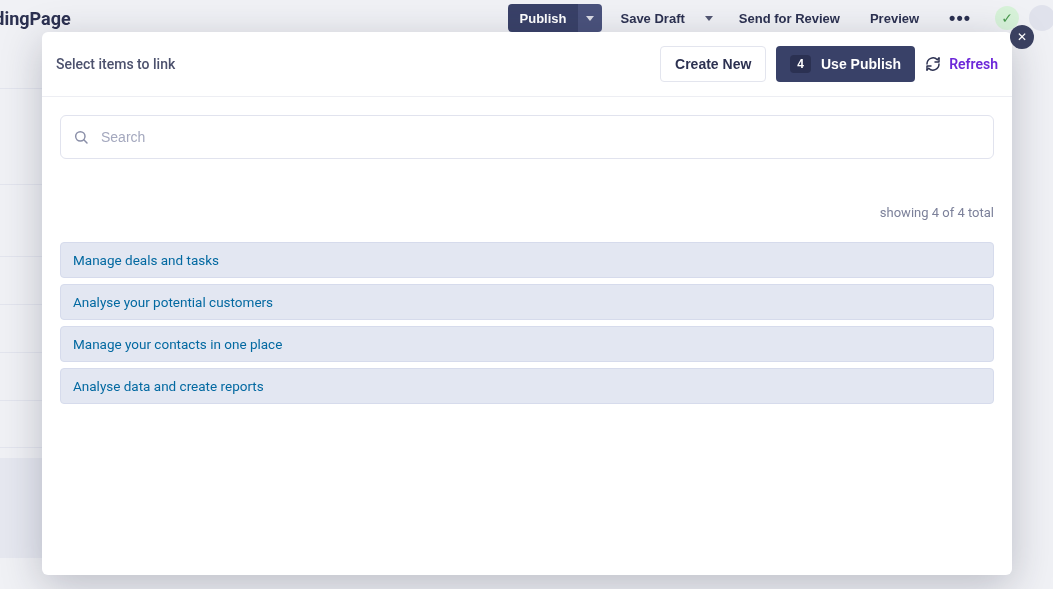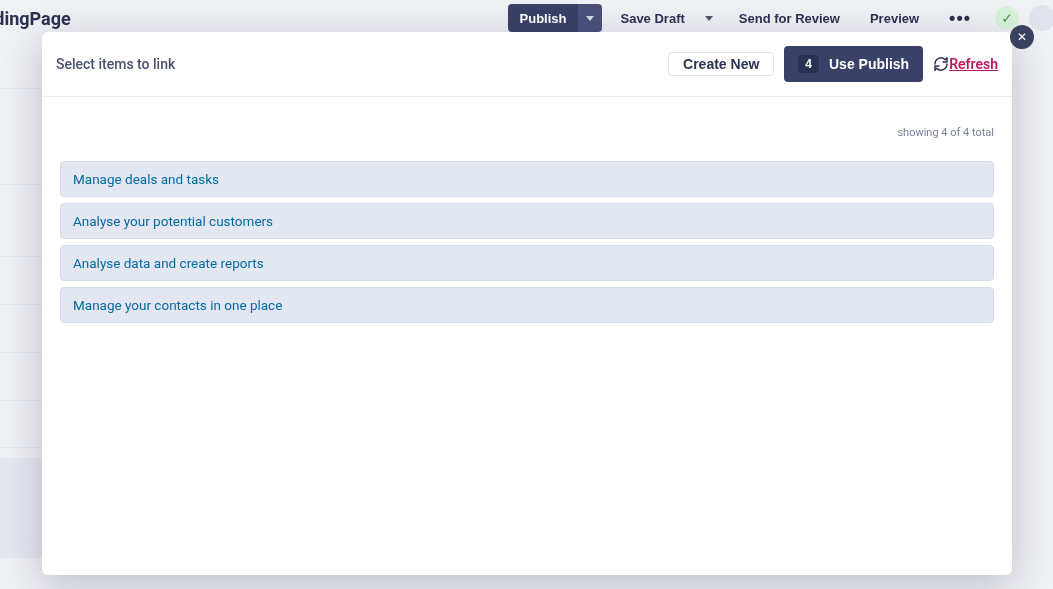--- a/index.html
+++ b/index.html
@@ -142,36 +142,36 @@
       display: flex;
       align-items: center;
       justify-content: space-between;
       padding: 14px 14px;
       border-bottom: 1px solid #edeef3;
     }
     .modal-title { font-size: 14px; color: #4c516d; font-weight: 500; }
     .modal-actions { display: flex; align-items: center; gap: 10px; }
     .btn-white {
       background: #fff; border: 1px solid #e3e5ee; color: #2c3151;
-      padding: 0 14px; height: 24px; font-size: 14px; font-weight: 600;
+      padding: 0 14px; height: 36px; font-size: 14px; font-weight: 600;
       border-radius: 4px; cursor: pointer;
     }
     .btn-dark {
       background: #394168; color: #fff;
       padding: 0 14px; height: 36px; font-size: 14px; font-weight: 600;
       border-radius: 4px; border: none; cursor: pointer;
       display: inline-flex; align-items: center; gap: 10px;
     }
     .badge-count {
       background: #2b3152; color: #fff;
       border-radius: 4px; padding: 2px 7px; font-size: 12px; font-weight: 700;
     }
     .refresh-link {
-      display: inline-flex; align-items: center; 
-      font-size: 14px; font-weight: 600; color: #be185d; cursor: pointer; text-decoration: underline;
+      display: inline-flex; align-items: center; gap: 8px;
+      font-size: 14px; font-weight: 600; color: #6d28d9; cursor: pointer;
     }
 
     .modal-body {
       padding: 18px;
       display: flex;
       flex-direction: column;
       gap: 14px;
       flex: 1;
     }
     .search-wrap {
@@ -185,21 +185,21 @@
     }
     .search-input {
       flex: 1;
       border: none;
       outline: none;
       font-size: 14px;
       color: #2c3151;
     }
     .search-input::placeholder { color: #a4a8be; }
 
-    .results-meta { text-align: right; font-size: 11px; color: #7c819a; margin-top: 11px; }
+    .results-meta { text-align: right; font-size: 13px; color: #7c819a; margin-top: 32px; }
 
     .items-list { display: flex; flex-direction: column; gap: 6px; margin-top: 8px; }
     .item-row {
       background: #e3e7f2;
       border: 1px solid #d6dbec;
       border-radius: 4px;
       padding: 9px 12px;
       font-size: 13.5px;
       color: #0369a1;
       cursor: pointer;
@@ -269,23 +269,30 @@
           <path d="M3 12a9 9 0 0 1 15.5-6.3L21 3"></path>
           <polyline points="21 3 21 9 15 9"></polyline>
           <polyline points="3 21 3 15 9 15"></polyline>
         </svg>
         <span>Refresh</span>
       </div>
     </div>
   </div>
 
   <div class="modal-body">
+    <div class="search-wrap">
+      <svg width="16" height="16" viewBox="0 0 24 24" fill="none" stroke="#8a8fa8" stroke-width="2.2" stroke-linecap="round">
+        <circle cx="11" cy="11" r="7"></circle>
+        <line x1="21" y1="21" x2="16.2" y2="16.2"></line>
+      </svg>
+      <input class="search-input" type="text" placeholder="Search" style="">
+    </div>
 
     <div class="results-meta">showing 4 of 4 total</div>
 
     <div class="items-list">
       <div class="item-row">Manage deals and tasks</div>
       <div class="item-row">Analyse your potential customers</div>
+      <div class="item-row">Manage your contacts in one place</div>
       <div class="item-row">Analyse data and create reports</div>
-      <div class="item-row">Manage your contacts in one place</div>
     </div>
   </div>
 </div>
 
 </body></html>

